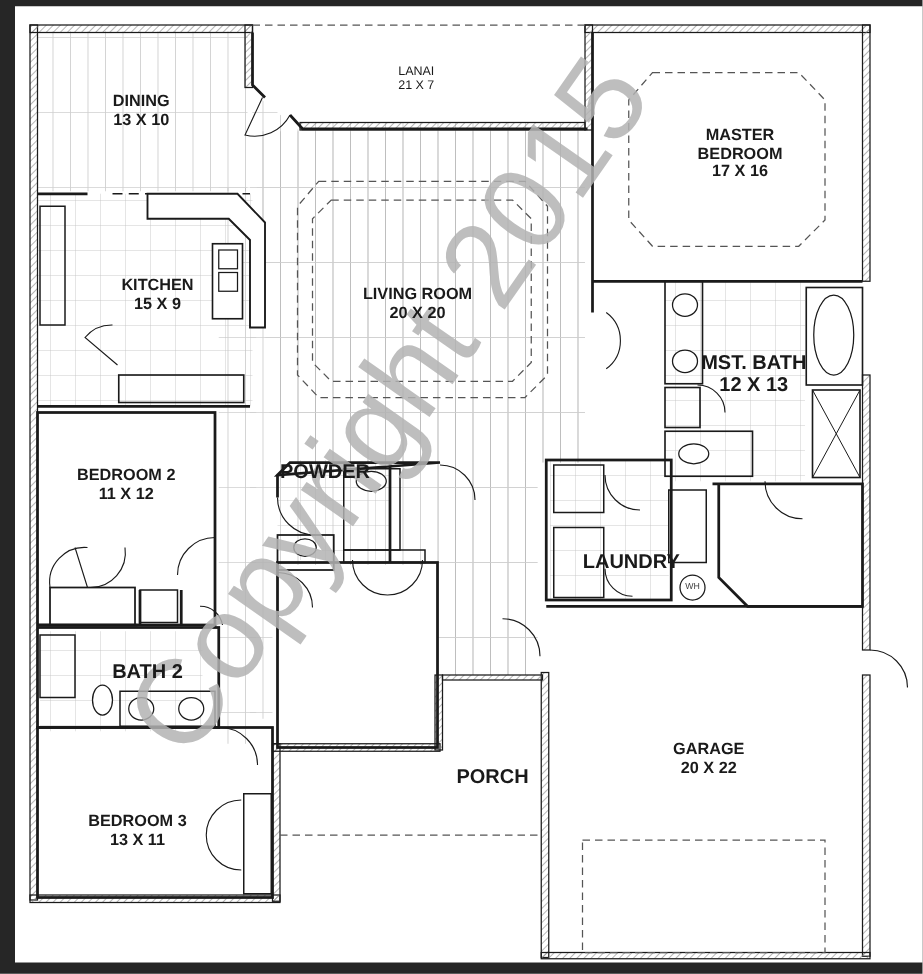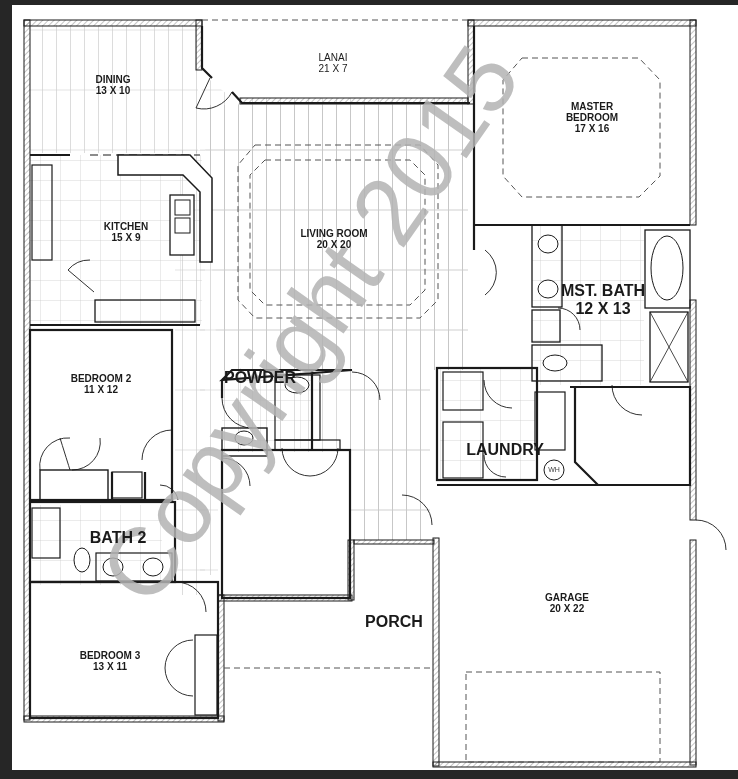--- a/index.html
+++ b/index.html
@@ -19,21 +19,21 @@
   #plan { position: absolute; left: 0; top: 0; }
   .lbl {
     position: absolute;
     text-align: center;
     font-weight: bold;
     color: #1a1a1a;
     line-height: 1.12;
     white-space: nowrap;
     transform: translateX(-50%);
   }
-  .lbl.big { font-size: 10px; }
+  .lbl.big { font-size: 13px; }
   .lbl.mid { font-size: 16px; }
   .lbl.small { font-size: 10px; font-weight: normal; }
   .wm {
     position: absolute;
     left: 0; top: 0;
     width: 738px; height: 779px;
     pointer-events: none;
   }
 </style>
 </head>

